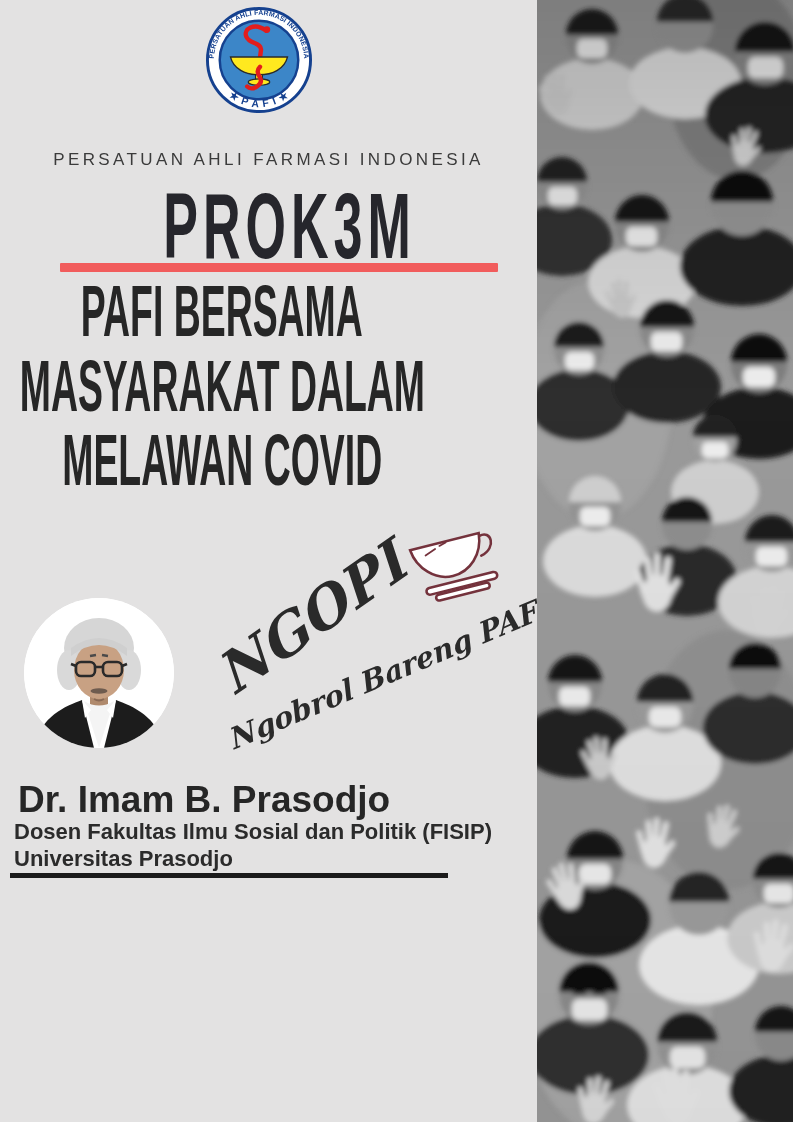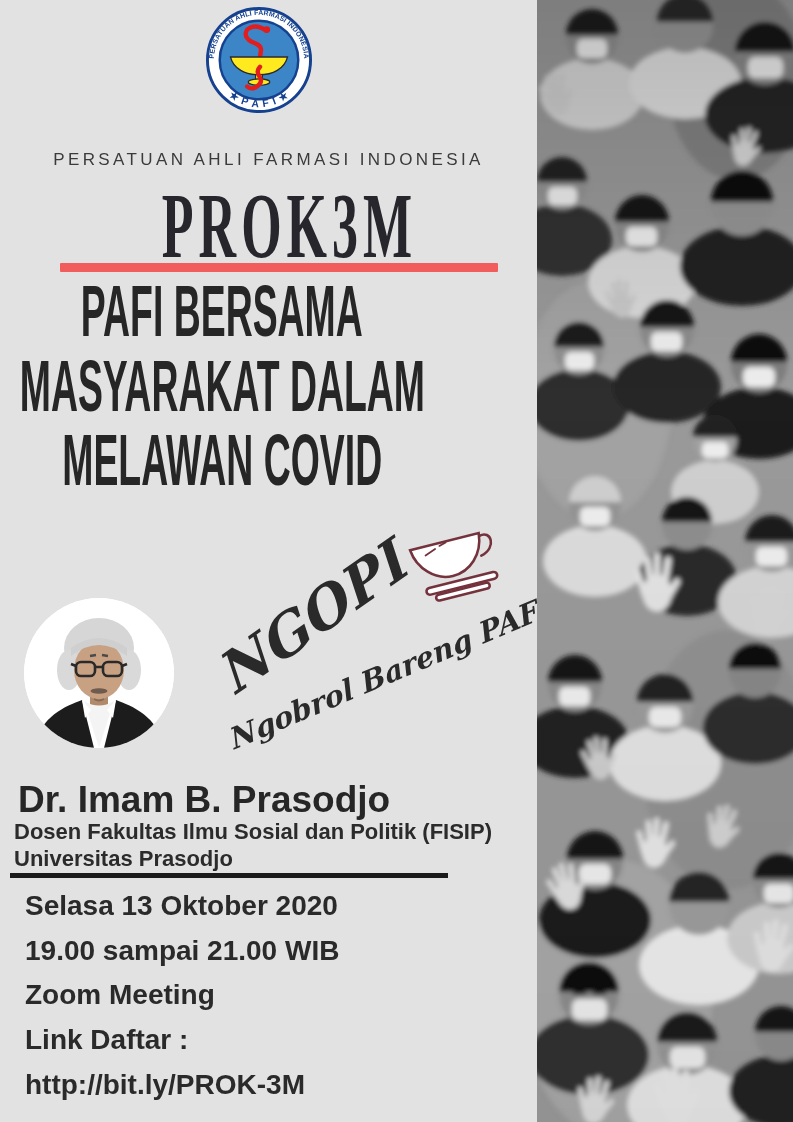--- a/index.html
+++ b/index.html
@@ -10,21 +10,21 @@
   
   .photo-strip{position:absolute;left:537px;top:0;width:256px;height:1122px;}
   .photo-strip svg{display:block;width:100%;height:100%;}
   
   .logo{position:absolute;left:205px;top:6px;width:108px;height:108px;}
   
   .org-line{
     position:absolute;top:150px;left:0;width:537px;text-align:center;
     font-size:17px;letter-spacing:3.4px;color:#3b3b3b;font-weight:normal;white-space:nowrap;
   }
-  .program-title{position:absolute;top:172px;left:0;width:579px;text-align:center;font-family:Liberation Serif, serif;}
+  .program-title{position:absolute;top:172px;left:0;width:579px;text-align:center;}
   .program-title span{
     display:inline-block;font-weight:bold;font-size:52px;letter-spacing:5px;
     color:#26262c;transform:scale(1,1.8);transform-origin:top center;white-space:nowrap;
   }
   .red-line{position:absolute;top:263px;left:60px;width:438px;height:9px;background:#f15c5c;border-radius:1px;}
   
   .main-title{position:absolute;top:274px;left:0;width:444px;}
   .main-title .line{height:74.5px;display:flex;align-items:center;justify-content:center;}
   .main-title .line span{
     font-weight:bold;font-size:44px;color:#262626;white-space:nowrap;
@@ -145,27 +145,20 @@
       </g>
     </svg>
   </div>
   <div class="speaker-name">Dr. Imam B. Prasodjo</div>
   <div class="speaker-role">
     <div>Dosen Fakultas Ilmu Sosial dan Politik (FISIP)</div>
     <div>Universitas Prasodjo</div>
   </div>
 
   <div class="black-line"></div>
-  <div class="details">
-    <div>Selasa 13 Oktober 2020</div>
-    <div>19.00 sampai 21.00 WIB</div>
-    <div>Zoom Meeting</div>
-    <div>Link Daftar :</div>
-    <div>http://bit.ly/PROK-3M</div>
-  </div>
 
   <div class="photo-strip">
     <svg viewBox="0 0 256 1122" preserveAspectRatio="none">
       <defs>
         <filter id="soft" x="-10%" y="-10%" width="120%" height="120%">
           <feGaussianBlur stdDeviation="2.4"></feGaussianBlur>
         </filter>
         <g id="hand">
           <ellipse cx="0" cy="6" rx="11" ry="14"></ellipse>
           <rect x="-13.5" y="-16" width="5" height="22" rx="2.5" transform="rotate(-18)"></rect>

